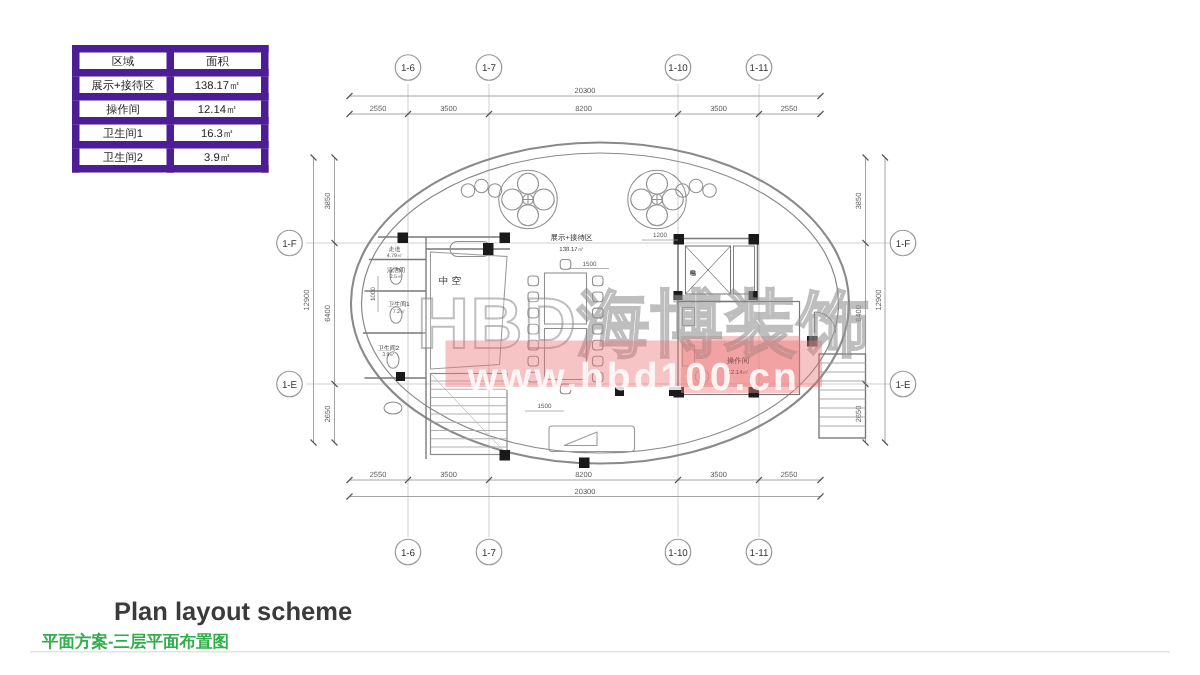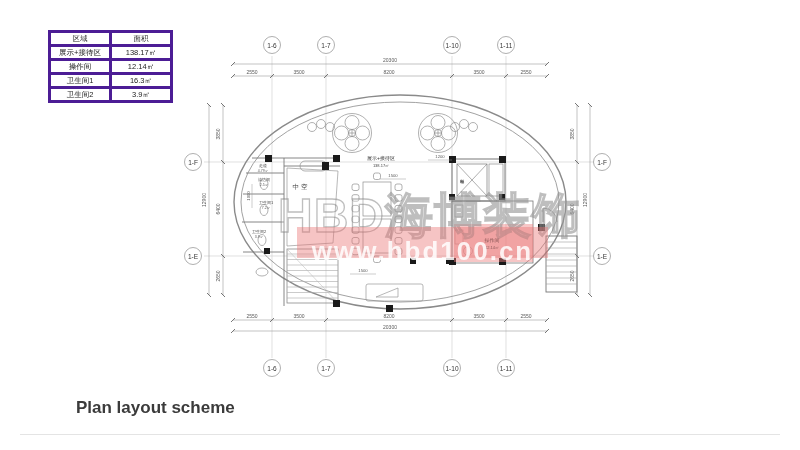--- a/index.html
+++ b/index.html
@@ -2,21 +2,21 @@
 <html><head>
 <meta charset="utf-8">
 <style>
   html,body{margin:0;padding:0;background:#fff;}
   #stage{position:relative;width:800px;height:450px;background:#ffffff;overflow:hidden;
          font-family:"Liberation Sans","DejaVu Sans",sans-serif;}
   #plan-svg{position:absolute;left:0;top:0;}
   
   #area-table{position:absolute;left:48px;top:30px;border-collapse:collapse;
               font-size:7.5px;color:#222;}
-  #area-table td{border:3px solid #4c1d95;text-align:center;padding:0.5px 3px;height:10px;
+  #area-table td{border:5px solid #4c1d95;text-align:center;padding:0.5px 3px;height:10px;
                  min-width:52px;white-space:nowrap;}
   
   .wm-brand{position:absolute;left:278px;top:184px;width:240px;font-size:48px;font-weight:bold;
             letter-spacing:1px;color:rgba(255,255,255,0.22);
             -webkit-text-stroke:1.3px rgba(125,125,125,0.5);white-space:nowrap;}
   .wm-band{position:absolute;left:297px;top:227px;width:251px;height:31px;
            background:rgba(233,114,114,0.42);display:flex;align-items:center;justify-content:center;}
   .wm-url{font-size:26px;font-weight:bold;letter-spacing:2px;color:rgba(255,255,255,0.85);white-space:nowrap;margin-top:17px;}
   
   .footer-en{position:absolute;left:28px;top:398px;font-size:17px;font-weight:bold;color:#3b3b3b;margin-left:48px;}
@@ -294,15 +294,16 @@
       </tr>
     </tbody>
   </table>
 
   <div class="wm-brand">HBD海博装饰</div>
   <div class="wm-band">
     <span class="wm-url">www.hbd100.cn</span>
   </div>
 
   <div class="footer-en">Plan layout scheme</div>
+  <div class="footer-zh">平面方案-三层平面布置图</div>
   <div class="footer-line"></div>
 
 </div>
 
 </body></html>

